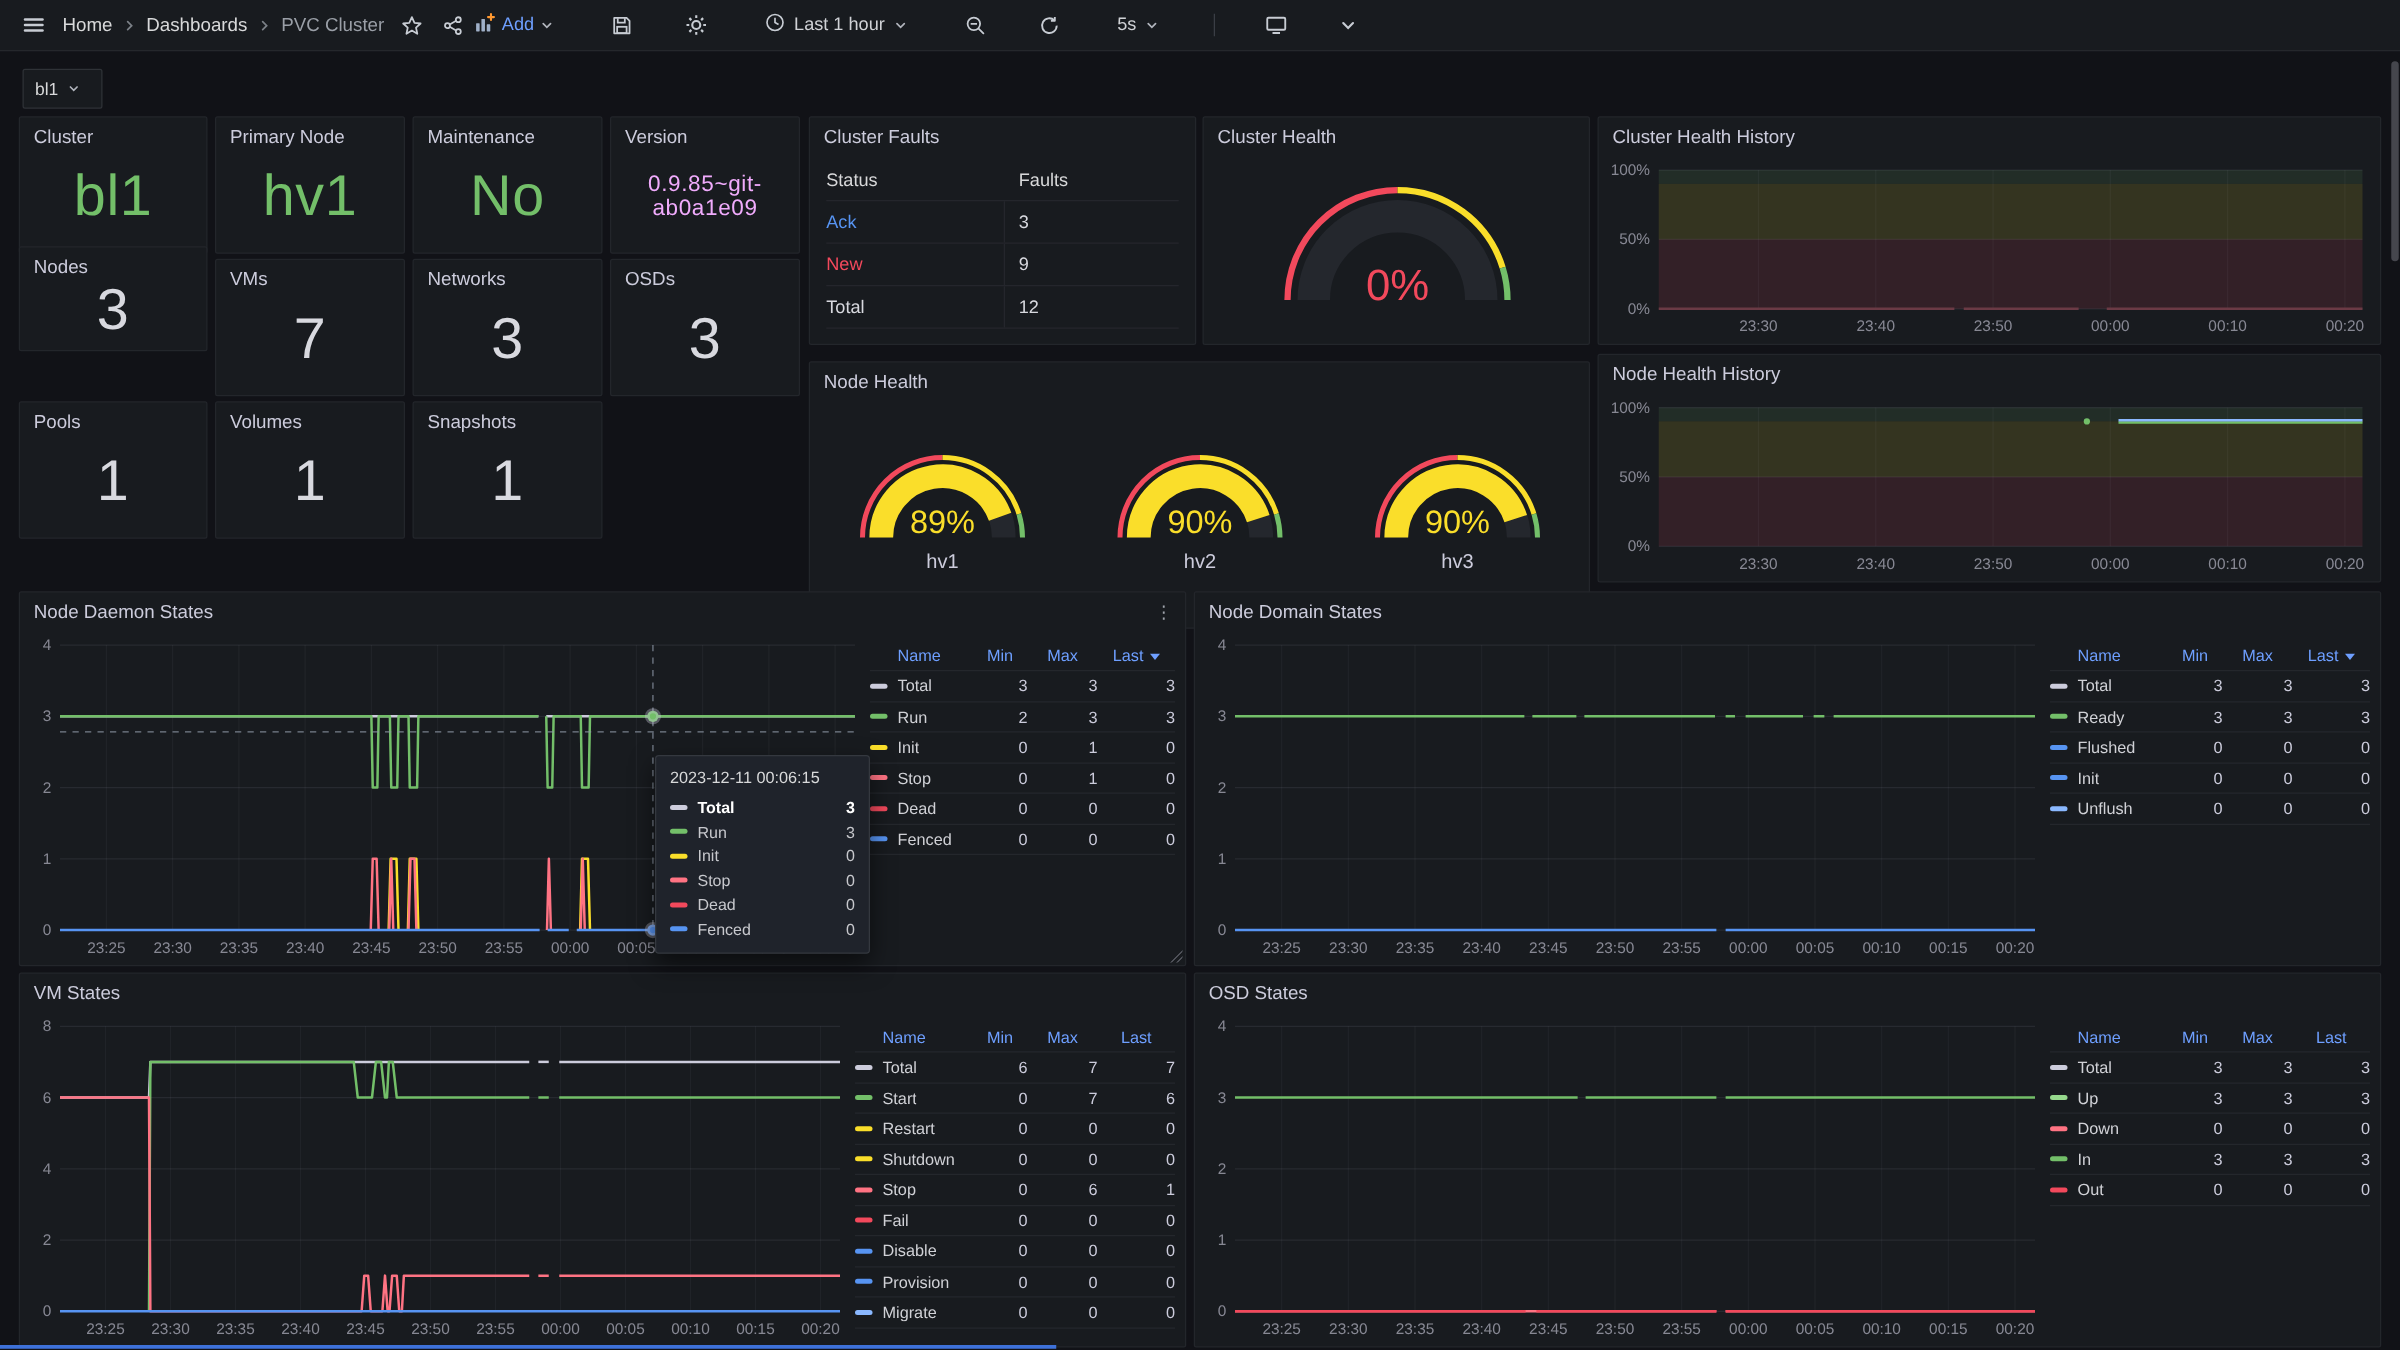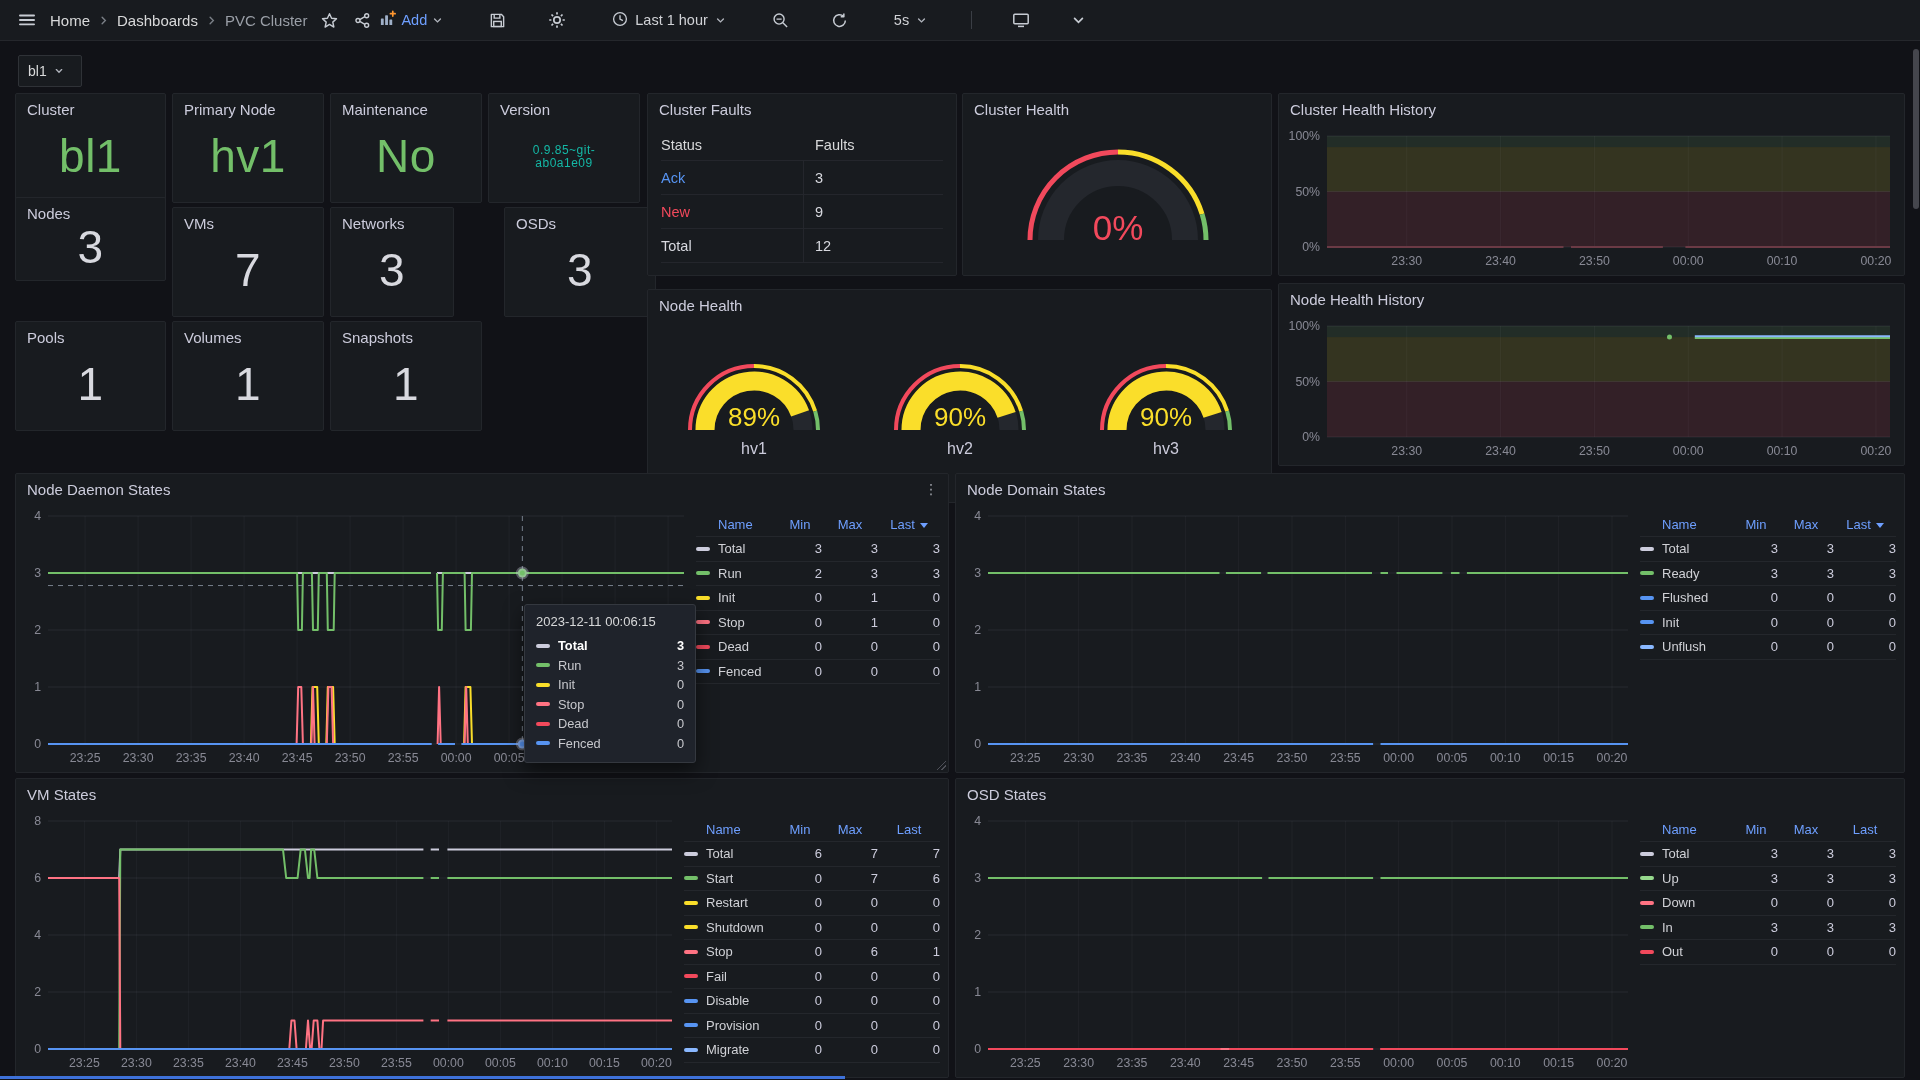--- a/index.html
+++ b/index.html
@@ -220,36 +220,36 @@
         <div class="panel" style="left: 172px; top: 52px; width: 152px; height: 110px;">
           <div class="panel-title">Primary Node</div>
           <div class="stat-value" style="color: rgb(115, 191, 105); font-size: 46px;">hv1</div>
         </div>
         <div class="panel" style="left: 330px; top: 52px; width: 152px; height: 110px;">
           <div class="panel-title">Maintenance</div>
           <div class="stat-value" style="color: rgb(115, 191, 105); font-size: 46px;">No</div>
         </div>
         <div class="panel" style="left: 488px; top: 52px; width: 152px; height: 110px;">
           <div class="panel-title">Version</div>
-          <div class="stat-value" style="color: #14b8a6; font-size: 12px;">0.9.85~git-
+          <div class="stat-value" style="color: #f0abfc; font-size: 18px;">0.9.85~git-
 ab0a1e09</div>
         </div>
         <div class="panel" style="left: 15px; top: 156px; width: 151px; height: 84px; padding-left: 44px;">
           <div class="panel-title">Nodes</div>
           <div class="stat-value" style="color: rgb(216, 217, 223); font-size: 46px;">3</div>
         </div>
         <div class="panel" style="left: 172px; top: 166px; width: 152px; height: 110px;">
           <div class="panel-title">VMs</div>
           <div class="stat-value" style="color: rgb(216, 217, 223); font-size: 46px;">7</div>
         </div>
-        <div class="panel" style="left: 330px; top: 166px; width: 124px; height: 110px;">
+        <div class="panel" style="left: 330px; top: 166px; width: 152px; height: 110px;">
           <div class="panel-title">Networks</div>
           <div class="stat-value" style="color: rgb(216, 217, 223); font-size: 46px;">3</div>
         </div>
-        <div class="panel" style="left: 488px; top: 166px; width: 152px; height: 110px; margin-left: 16px;">
+        <div class="panel" style="left: 488px; top: 166px; width: 152px; height: 110px;">
           <div class="panel-title">OSDs</div>
           <div class="stat-value" style="color: rgb(216, 217, 223); font-size: 46px;">3</div>
         </div>
         <div class="panel" style="left: 15px; top: 280px; width: 151px; height: 110px;">
           <div class="panel-title">Pools</div>
           <div class="stat-value" style="color: rgb(216, 217, 223); font-size: 46px;">1</div>
         </div>
         <div class="panel" style="left: 172px; top: 280px; width: 152px; height: 110px;">
           <div class="panel-title">Volumes</div>
           <div class="stat-value" style="color: rgb(216, 217, 223); font-size: 46px;">1</div>

